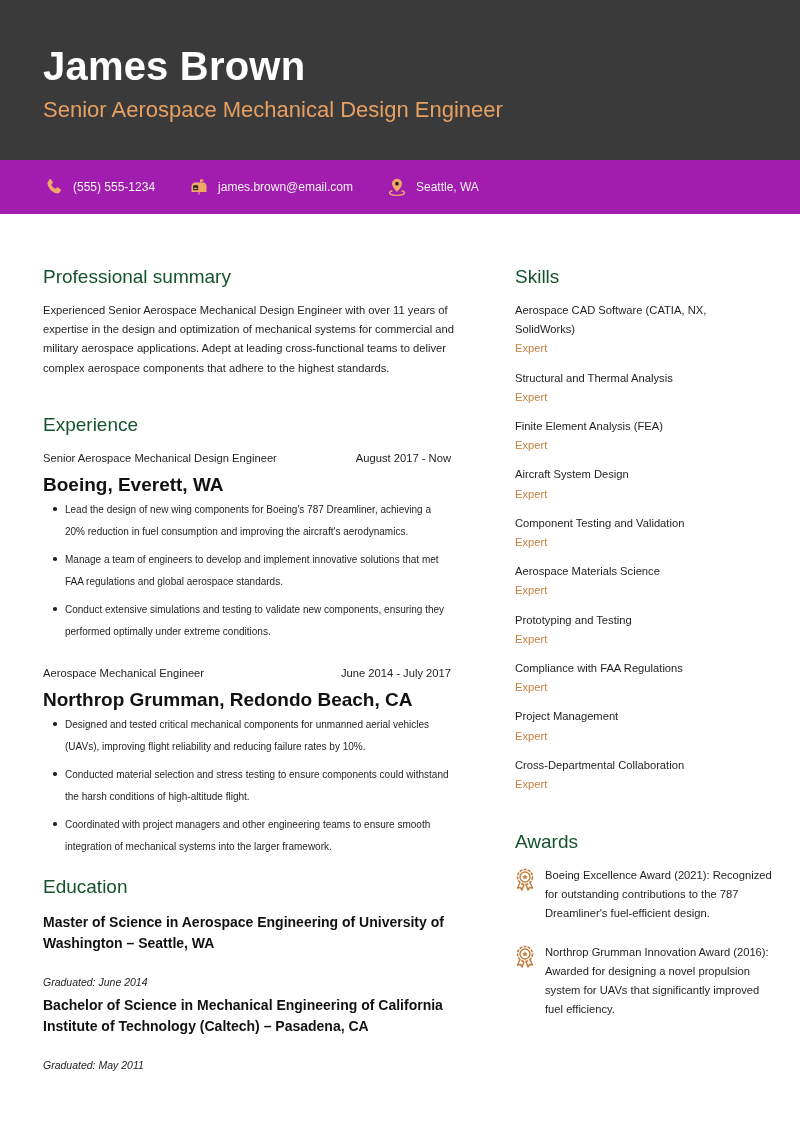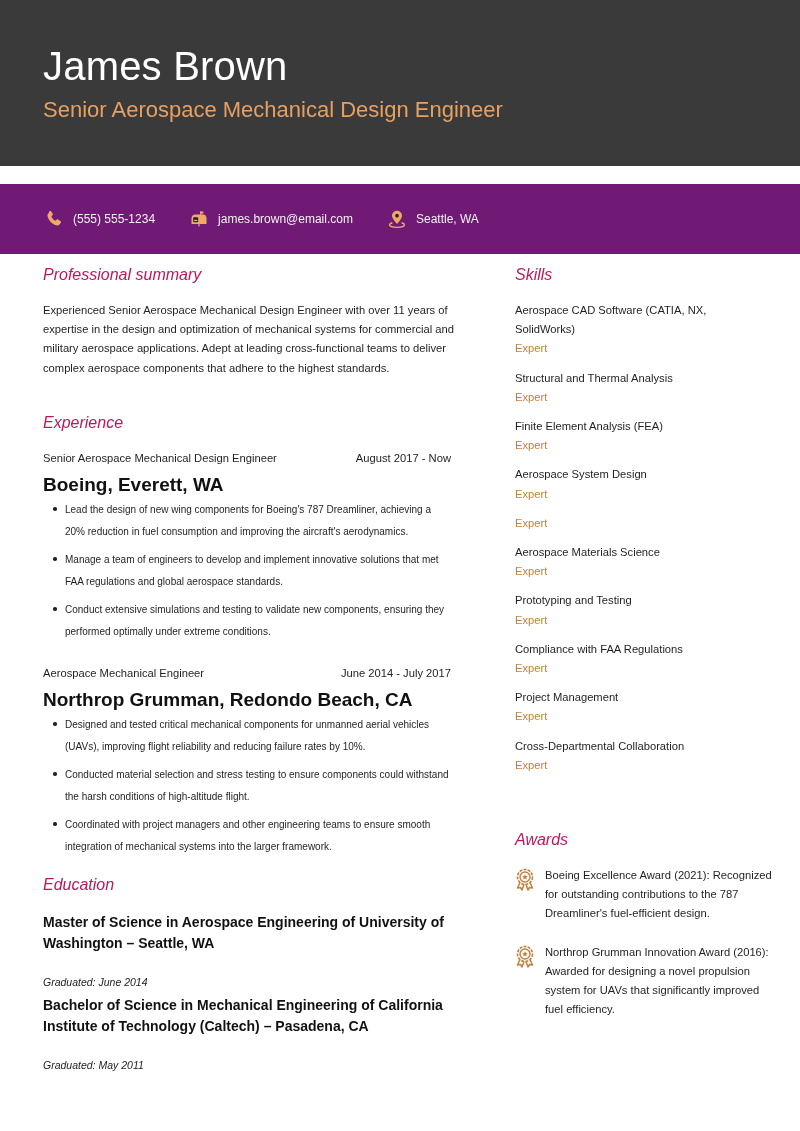--- a/index.html
+++ b/index.html
@@ -1,28 +1,28 @@
 <!DOCTYPE html>
 <html><head>
   <meta charset="utf-8">
   <style>
     * { box-sizing: border-box; margin: 0; padding: 0; }
     html, body { width: 800px; height: 1131px; background: #ffffff; }
     body { font-family: "Liberation Sans", "DejaVu Sans", sans-serif; color: #1c1c1c; position: relative; overflow: hidden; }
 
     .header { position: absolute; left: 0; top: 0; width: 800px; height: 166px; background: #3a3a3a; }
-    .name { position: absolute; left: 43px; top: 44px; font-size: 40px; color: #ffffff; font-weight: 400; letter-spacing: 0.2px; }
+    .name { position: absolute; left: 43px; top: 44px; font-size: 40px; color: #ffffff; font-weight: 700; letter-spacing: 0.2px; }
     .title { position: absolute; left: 43px; top: 97px; font-size: 22px; color: #e8a062; font-weight: 400; }
 
-    .contact-bar { position: absolute; left: 0; top: 184px; width: 800px; height: 70px; background: #701a75; display: flex; align-items: center; padding-left: 44px; }
+    .contact-bar { position: absolute; left: 0; top: 160px; width: 800px; height: 54px; background: #a21caf; display: flex; align-items: center; padding-left: 44px; }
     .contact-item { display: flex; align-items: center; margin-right: 34px; }
     .contact-item svg { width: 20px; height: 20px; margin-right: 9px; }
     .contact-text { color: #f2f2f2; font-size: 12px; }
 
-    .section-title { position: absolute; font-size: 16px; font-style: italic; color: #be185d; font-weight: 400; }
+    .section-title { position: absolute; font-size: 19px; color: #14532d; font-weight: 400; }
     .body-text { font-size: 11.2px; line-height: 19.2px; color: #1f1f1f; }
 
     .summary { position: absolute; left: 43px; top: 301px; width: 415px; }
 
     .job { position: absolute; left: 43px; width: 408px; }
     .job-head { display: flex; justify-content: space-between; font-size: 11.2px; color: #1f1f1f; }
     .job-company { font-size: 19px; font-weight: 700; color: #111; margin-top: 10px; }
     .job ul { list-style: none; margin-top: 3px; }
     .job li { position: relative; padding-left: 22px; margin-bottom: 6px; font-size: 10px; line-height: 22px; color: #1f1f1f; }
     .job li::before { content: ""; position: absolute; left: 10px; top: 8px; width: 3.5px; height: 3.5px; border-radius: 50%; background: #222; }
@@ -128,24 +128,25 @@
   </div>
   <div class="skill">
     <div class="skill-name">Structural and Thermal Analysis</div>
     <div class="skill-level">Expert</div>
   </div>
   <div class="skill">
     <div class="skill-name">Finite Element Analysis (FEA)</div>
     <div class="skill-level">Expert</div>
   </div>
   <div class="skill">
-    <div class="skill-name">Aerospace System Design</div>
+    <div class="skill-name">Aircraft System Design</div>
     <div class="skill-level">Expert</div>
   </div>
   <div class="skill">
+    <div class="skill-name">Component Testing and Validation</div>
     <div class="skill-level">Expert</div>
   </div>
   <div class="skill">
     <div class="skill-name">Aerospace Materials Science</div>
     <div class="skill-level">Expert</div>
   </div>
   <div class="skill">
     <div class="skill-name">Prototyping and Testing</div>
     <div class="skill-level">Expert</div>
   </div>

